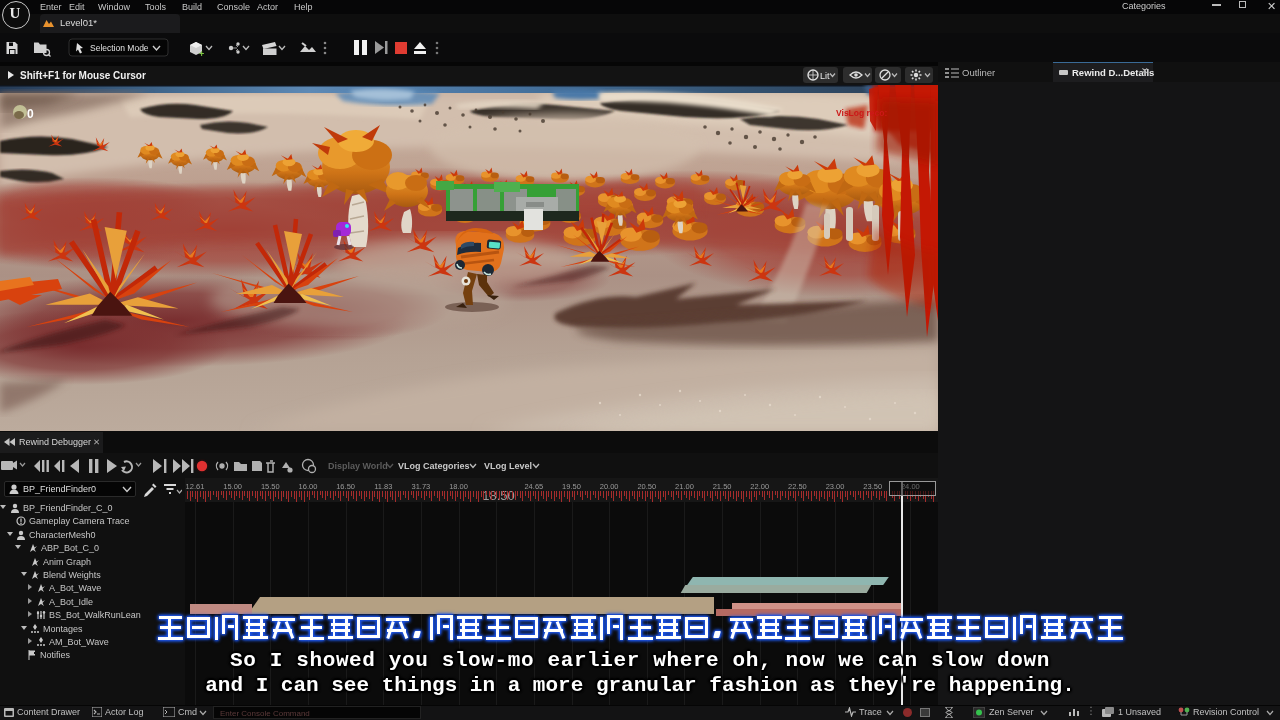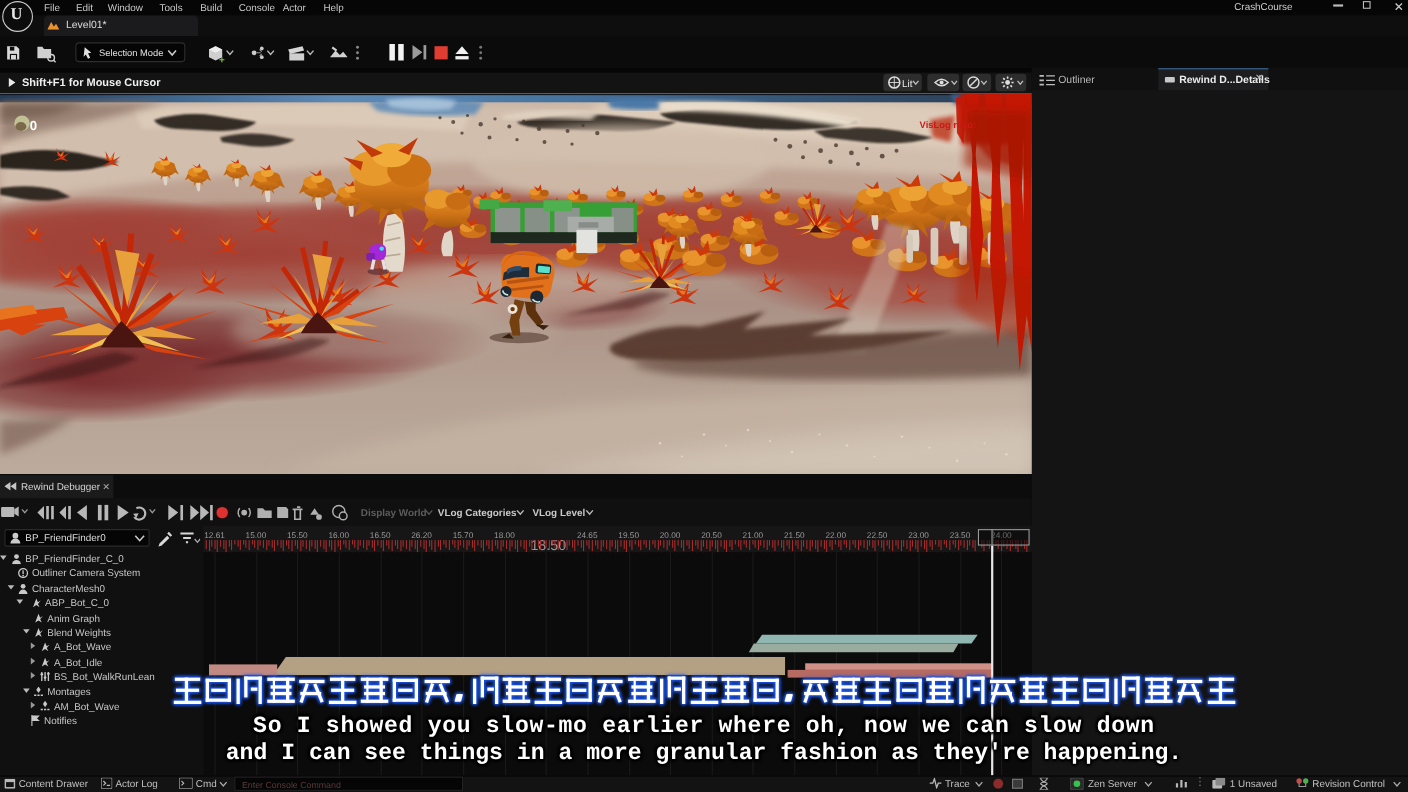--- a/index.html
+++ b/index.html
@@ -1,29 +1,29 @@
 <!DOCTYPE html>
 <html><head><meta charset="utf-8"><style>
 *{margin:0;padding:0;box-sizing:border-box}
 html,body{width:1280px;height:720px;overflow:hidden;background:#0a0a0a;font-family:"Liberation Sans",sans-serif;-webkit-font-smoothing:antialiased}
 .a{position:absolute}
 .mono{font-family:"Liberation Mono",monospace}
 </style><style>.cnc{display:inline-block;width:25px;height:25px;margin:0 1.7px;position:relative;vertical-align:top}.cnc i,#cnline i{position:absolute;background:#fff;display:block}</style></head>
 <body>
 
 <div class="a" style="left:0;top:0;width:1280px;height:14px;background:#060607"></div>
-<div class="a" style="left:40px;top:2px;font-size:9px;color:#c8c8c8">File</div>
+<div class="a" style="left:40px;top:2px;font-size:9px;color:#c8c8c8">Enter</div>
 <div class="a" style="left:69px;top:2px;font-size:9px;color:#c8c8c8">Edit</div>
 <div class="a" style="left:98px;top:2px;font-size:9px;color:#c8c8c8">Window</div>
 <div class="a" style="left:145px;top:2px;font-size:9px;color:#c8c8c8">Tools</div>
 <div class="a" style="left:182px;top:2px;font-size:9px;color:#c8c8c8">Build</div>
 <div class="a" style="left:217px;top:2px;font-size:9px;color:#c8c8c8">Console</div>
 <div class="a" style="left:257px;top:2px;font-size:9px;color:#c8c8c8">Actor</div>
 <div class="a" style="left:294px;top:2px;font-size:9px;color:#c8c8c8">Help</div>
-<div class="a" style="left:1122px;top:1px;font-size:9px;color:#cccccc">CrashCourse</div>
+<div class="a" style="left:1122px;top:1px;font-size:9px;color:#cccccc">Categories</div>
 <div class="a" style="left:1212px;top:4px;width:9px;height:2px;background:#bbb"></div>
 <div class="a" style="left:1239px;top:1px;width:7px;height:7px;border:1.5px solid #bbb"></div>
 <div class="a" style="left:1267px;top:0px;font-size:11px;color:#ccc">✕</div>
 
 <div class="a" style="left:0;top:14px;width:1280px;height:19px;background:#0e0e0e"></div>
 <div class="a" style="left:40px;top:14px;width:140px;height:19px;background:#1b1b1d;border-radius:4px 4px 0 0"></div>
 <svg class="a" style="left:43px;top:18px" width="11" height="9" viewBox="0 0 11 9">
     <path d="M0 9 L3.5 2 L6 6 L8 3.5 L11 9 Z" fill="#e8922e"></path>
   </svg>
 <div class="a" style="left:60px;top:17px;font-size:9.5px;color:#dcdcdc">Level01*</div>
@@ -541,22 +541,22 @@
     <path d="M22 4 h12 M24.5 8 h7 M27 12 h2" stroke="#d8d8d8" stroke-width="1.8"></path>
     <path d="M35 9 l2.5 3 2.5-3" fill="none" stroke="#aaa" stroke-width="1.2"></path>
   </svg>
 
 <div class="a" id="ruler" style="left:185px;top:478px;width:753px;height:24px;background:#161616">
     <div style="position:absolute;left:-4px;top:4px;width:28px;text-align:center;font-size:7.5px;color:#9a9a9a">12.61</div>
     <div style="position:absolute;left:33.65px;top:4px;width:28px;text-align:center;font-size:7.5px;color:#9a9a9a">15.00</div>
     <div style="position:absolute;left:71.3px;top:4px;width:28px;text-align:center;font-size:7.5px;color:#9a9a9a">15.50</div>
     <div style="position:absolute;left:108.94999999999999px;top:4px;width:28px;text-align:center;font-size:7.5px;color:#9a9a9a">16.00</div>
     <div style="position:absolute;left:146.6px;top:4px;width:28px;text-align:center;font-size:7.5px;color:#9a9a9a">16.50</div>
-    <div style="position:absolute;left:184.25px;top:4px;width:28px;text-align:center;font-size:7.5px;color:#9a9a9a">26.20</div>
-    <div style="position:absolute;left:221.89999999999998px;top:4px;width:28px;text-align:center;font-size:7.5px;color:#9a9a9a">15.70</div>
+    <div style="position:absolute;left:184.25px;top:4px;width:28px;text-align:center;font-size:7.5px;color:#9a9a9a">11.83</div>
+    <div style="position:absolute;left:221.89999999999998px;top:4px;width:28px;text-align:center;font-size:7.5px;color:#9a9a9a">31.73</div>
     <div style="position:absolute;left:259.55px;top:4px;width:28px;text-align:center;font-size:7.5px;color:#9a9a9a">18.00</div>
     <div style="position:absolute;left:297.2px;top:10px;width:28px;text-align:center;font-size:13px;color:#9a9a9a">18.50</div>
     <div style="position:absolute;left:334.84999999999997px;top:4px;width:28px;text-align:center;font-size:7.5px;color:#9a9a9a">24.65</div>
     <div style="position:absolute;left:372.5px;top:4px;width:28px;text-align:center;font-size:7.5px;color:#9a9a9a">19.50</div>
     <div style="position:absolute;left:410.15px;top:4px;width:28px;text-align:center;font-size:7.5px;color:#9a9a9a">20.00</div>
     <div style="position:absolute;left:447.79999999999995px;top:4px;width:28px;text-align:center;font-size:7.5px;color:#9a9a9a">20.50</div>
     <div style="position:absolute;left:485.45px;top:4px;width:28px;text-align:center;font-size:7.5px;color:#9a9a9a">21.00</div>
     <div style="position:absolute;left:523.1px;top:4px;width:28px;text-align:center;font-size:7.5px;color:#9a9a9a">21.50</div>
     <div style="position:absolute;left:560.75px;top:4px;width:28px;text-align:center;font-size:7.5px;color:#9a9a9a">22.00</div>
     <div style="position:absolute;left:598.4px;top:4px;width:28px;text-align:center;font-size:7.5px;color:#9a9a9a">22.50</div>
@@ -1023,21 +1023,21 @@
     <svg class="a" style="left:10px;top:503px" width="10" height="10" viewBox="0 0 10 10">
       <circle cx="5" cy="3" r="2.2" fill="#c9c9c9"></circle>
       <path d="M1 10 a4 4 0 0 1 8 0 z" fill="#c9c9c9"></path>
     </svg>
     <div class="a" style="left:23px;top:503px;font-size:9px;color:#c6c6c6;white-space:nowrap">BP_FriendFinder_C_0</div>
     <svg class="a" style="left:16px;top:516.4px" width="10" height="10" viewBox="0 0 10 10">
       <circle cx="5" cy="5" r="4" fill="none" stroke="#c9c9c9" stroke-width="1.2"></circle>
       <rect x="4.4" y="2.5" width="1.2" height="3.4" fill="#c9c9c9"></rect>
       <circle cx="5" cy="7.2" r=".8" fill="#c9c9c9"></circle>
     </svg>
-    <div class="a" style="left:29px;top:516.4px;font-size:9px;color:#c6c6c6;white-space:nowrap">Outliner Camera System</div>
+    <div class="a" style="left:29px;top:516.4px;font-size:9px;color:#c6c6c6;white-space:nowrap">Gameplay Camera Trace</div>
     <div class="a" style="left:7px;top:531.8px;width:0;height:0;border-left:3.5px solid transparent;border-right:3.5px solid transparent;border-top:4.5px solid #bbb"></div>
     <svg class="a" style="left:16px;top:529.8px" width="10" height="10" viewBox="0 0 10 10">
       <circle cx="5" cy="3" r="2.2" fill="#c9c9c9"></circle>
       <path d="M1 10 a4 4 0 0 1 8 0 z" fill="#c9c9c9"></path>
     </svg>
     <div class="a" style="left:29px;top:529.8px;font-size:9px;color:#c6c6c6;white-space:nowrap">CharacterMesh0</div>
     <div class="a" style="left:15px;top:545.2px;width:0;height:0;border-left:3.5px solid transparent;border-right:3.5px solid transparent;border-top:4.5px solid #bbb"></div>
     <svg class="a" style="left:28px;top:543.2px" width="10" height="10" viewBox="0 0 10 10">
       <path d="M2 9 L5 1 l1.5 3.5 L9 3 6.5 6 8 9 5 7 z" fill="#c9c9c9"></path>
     </svg>

